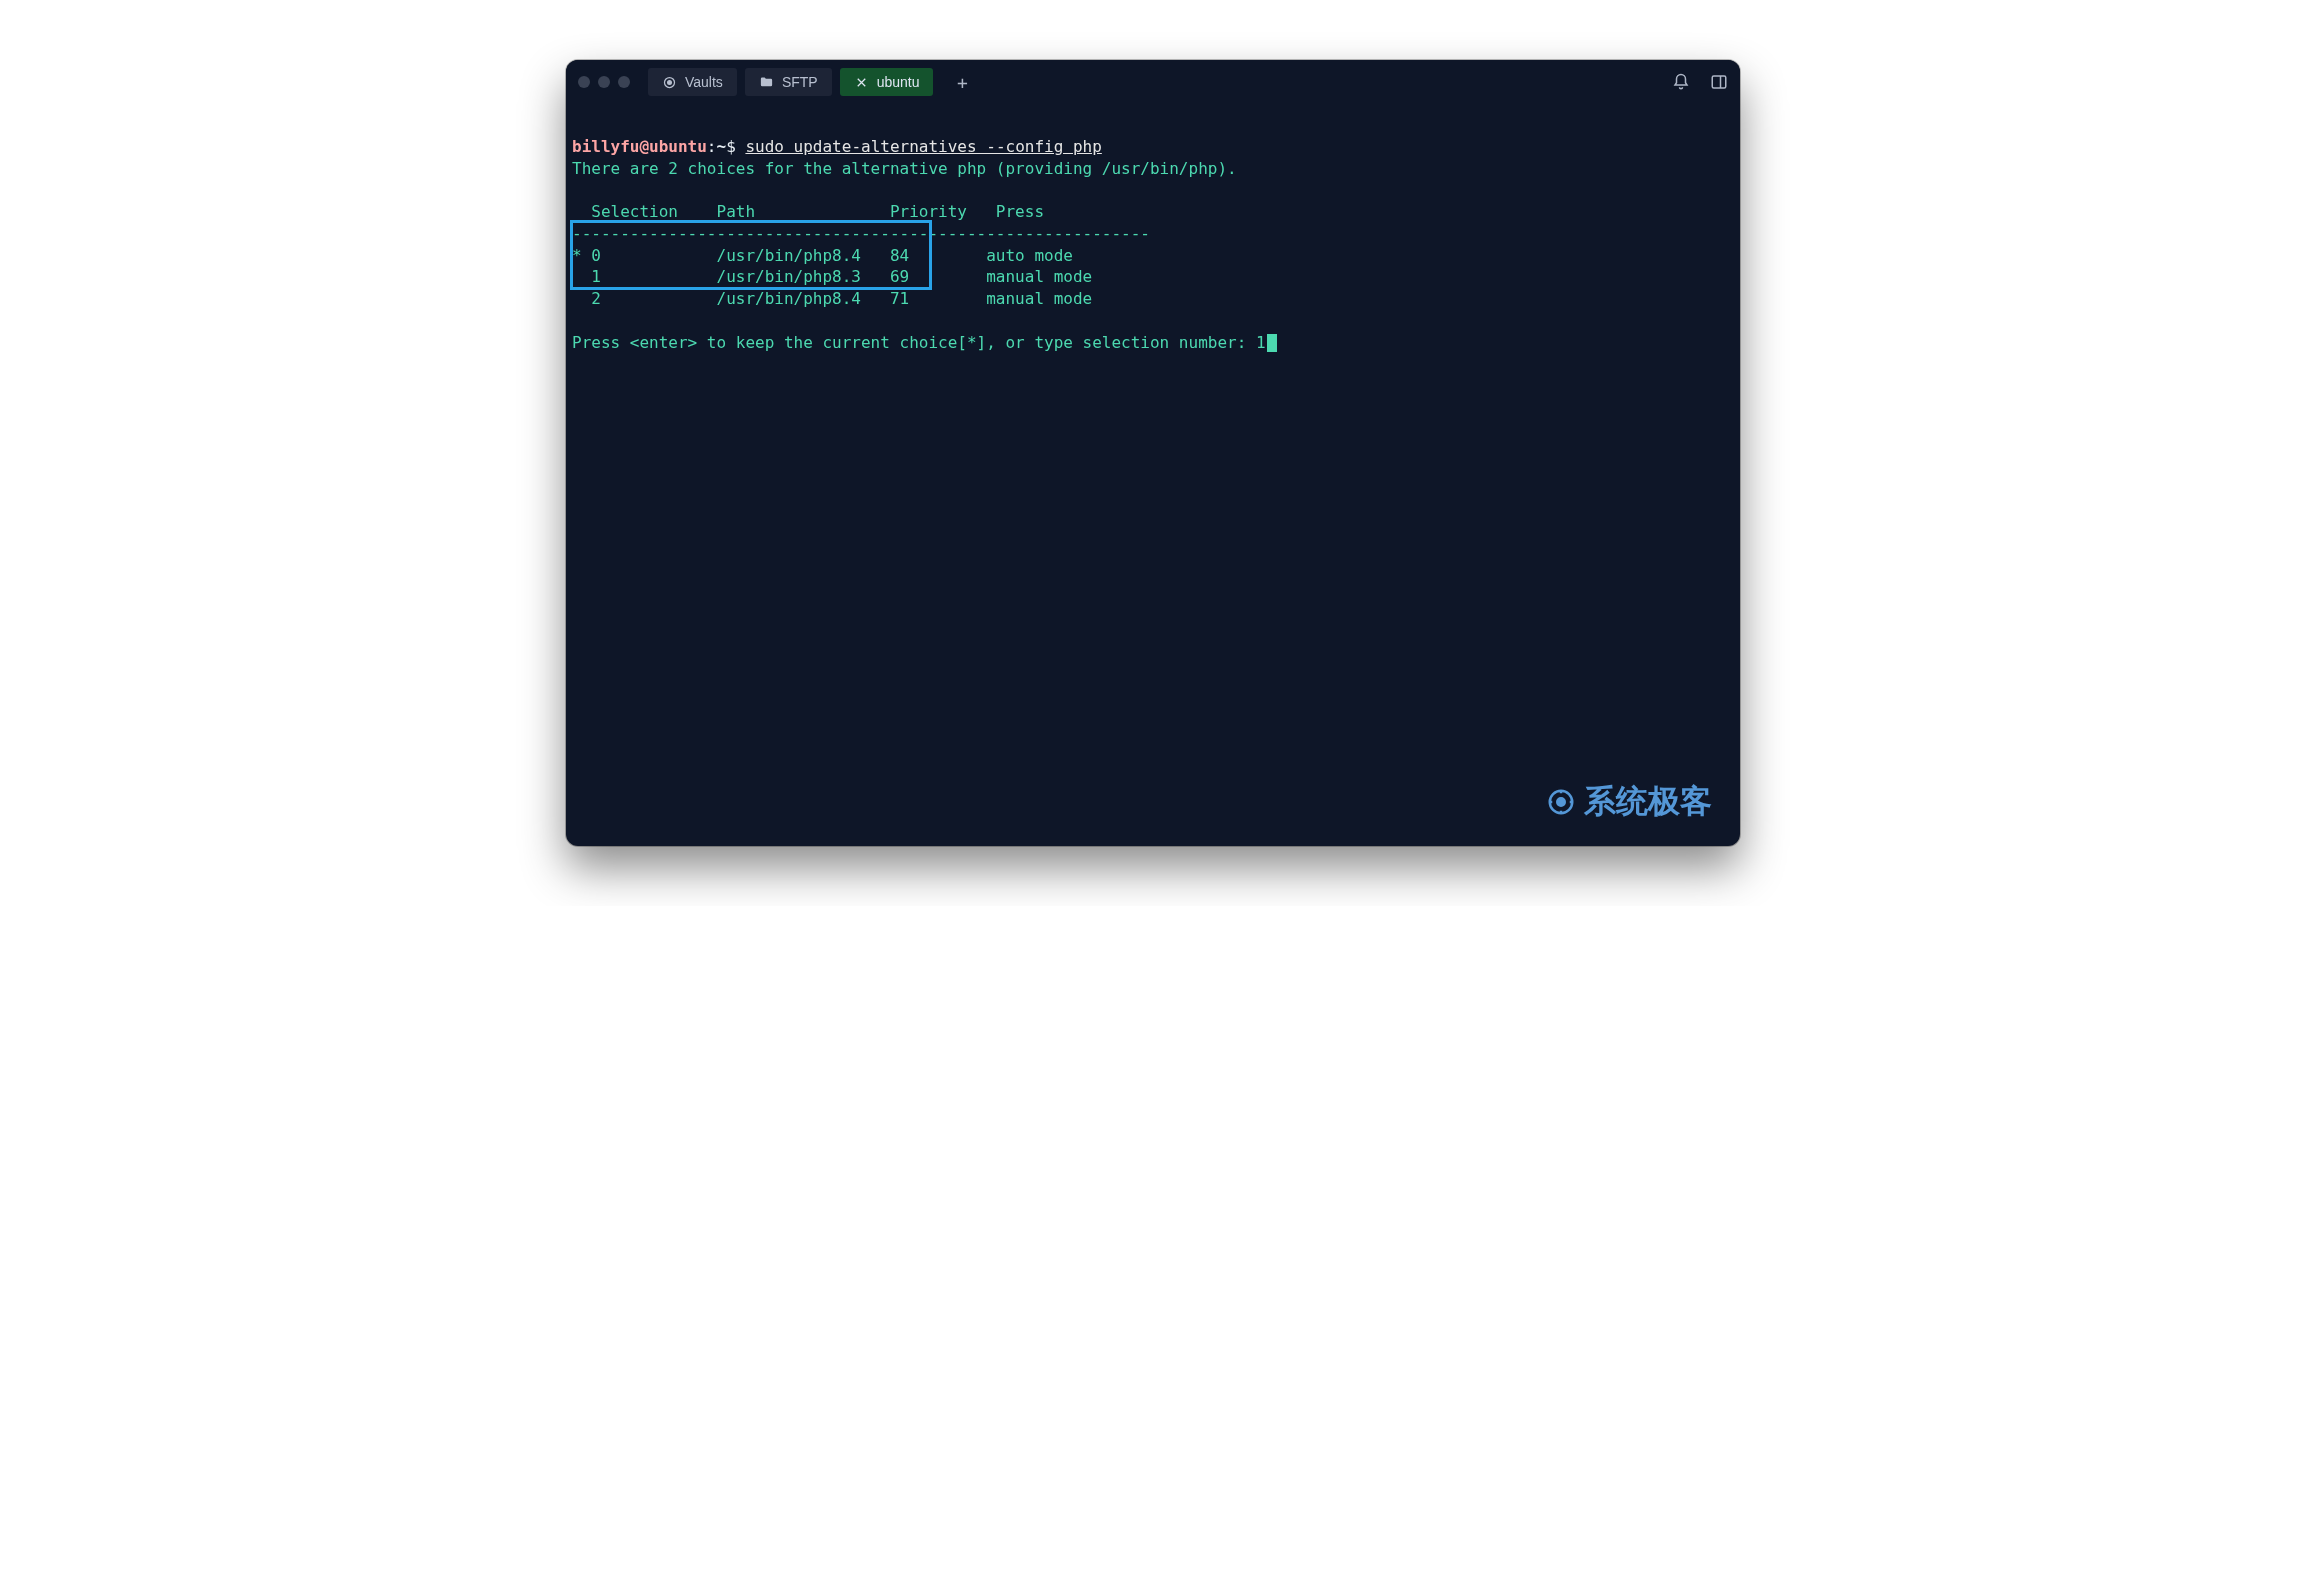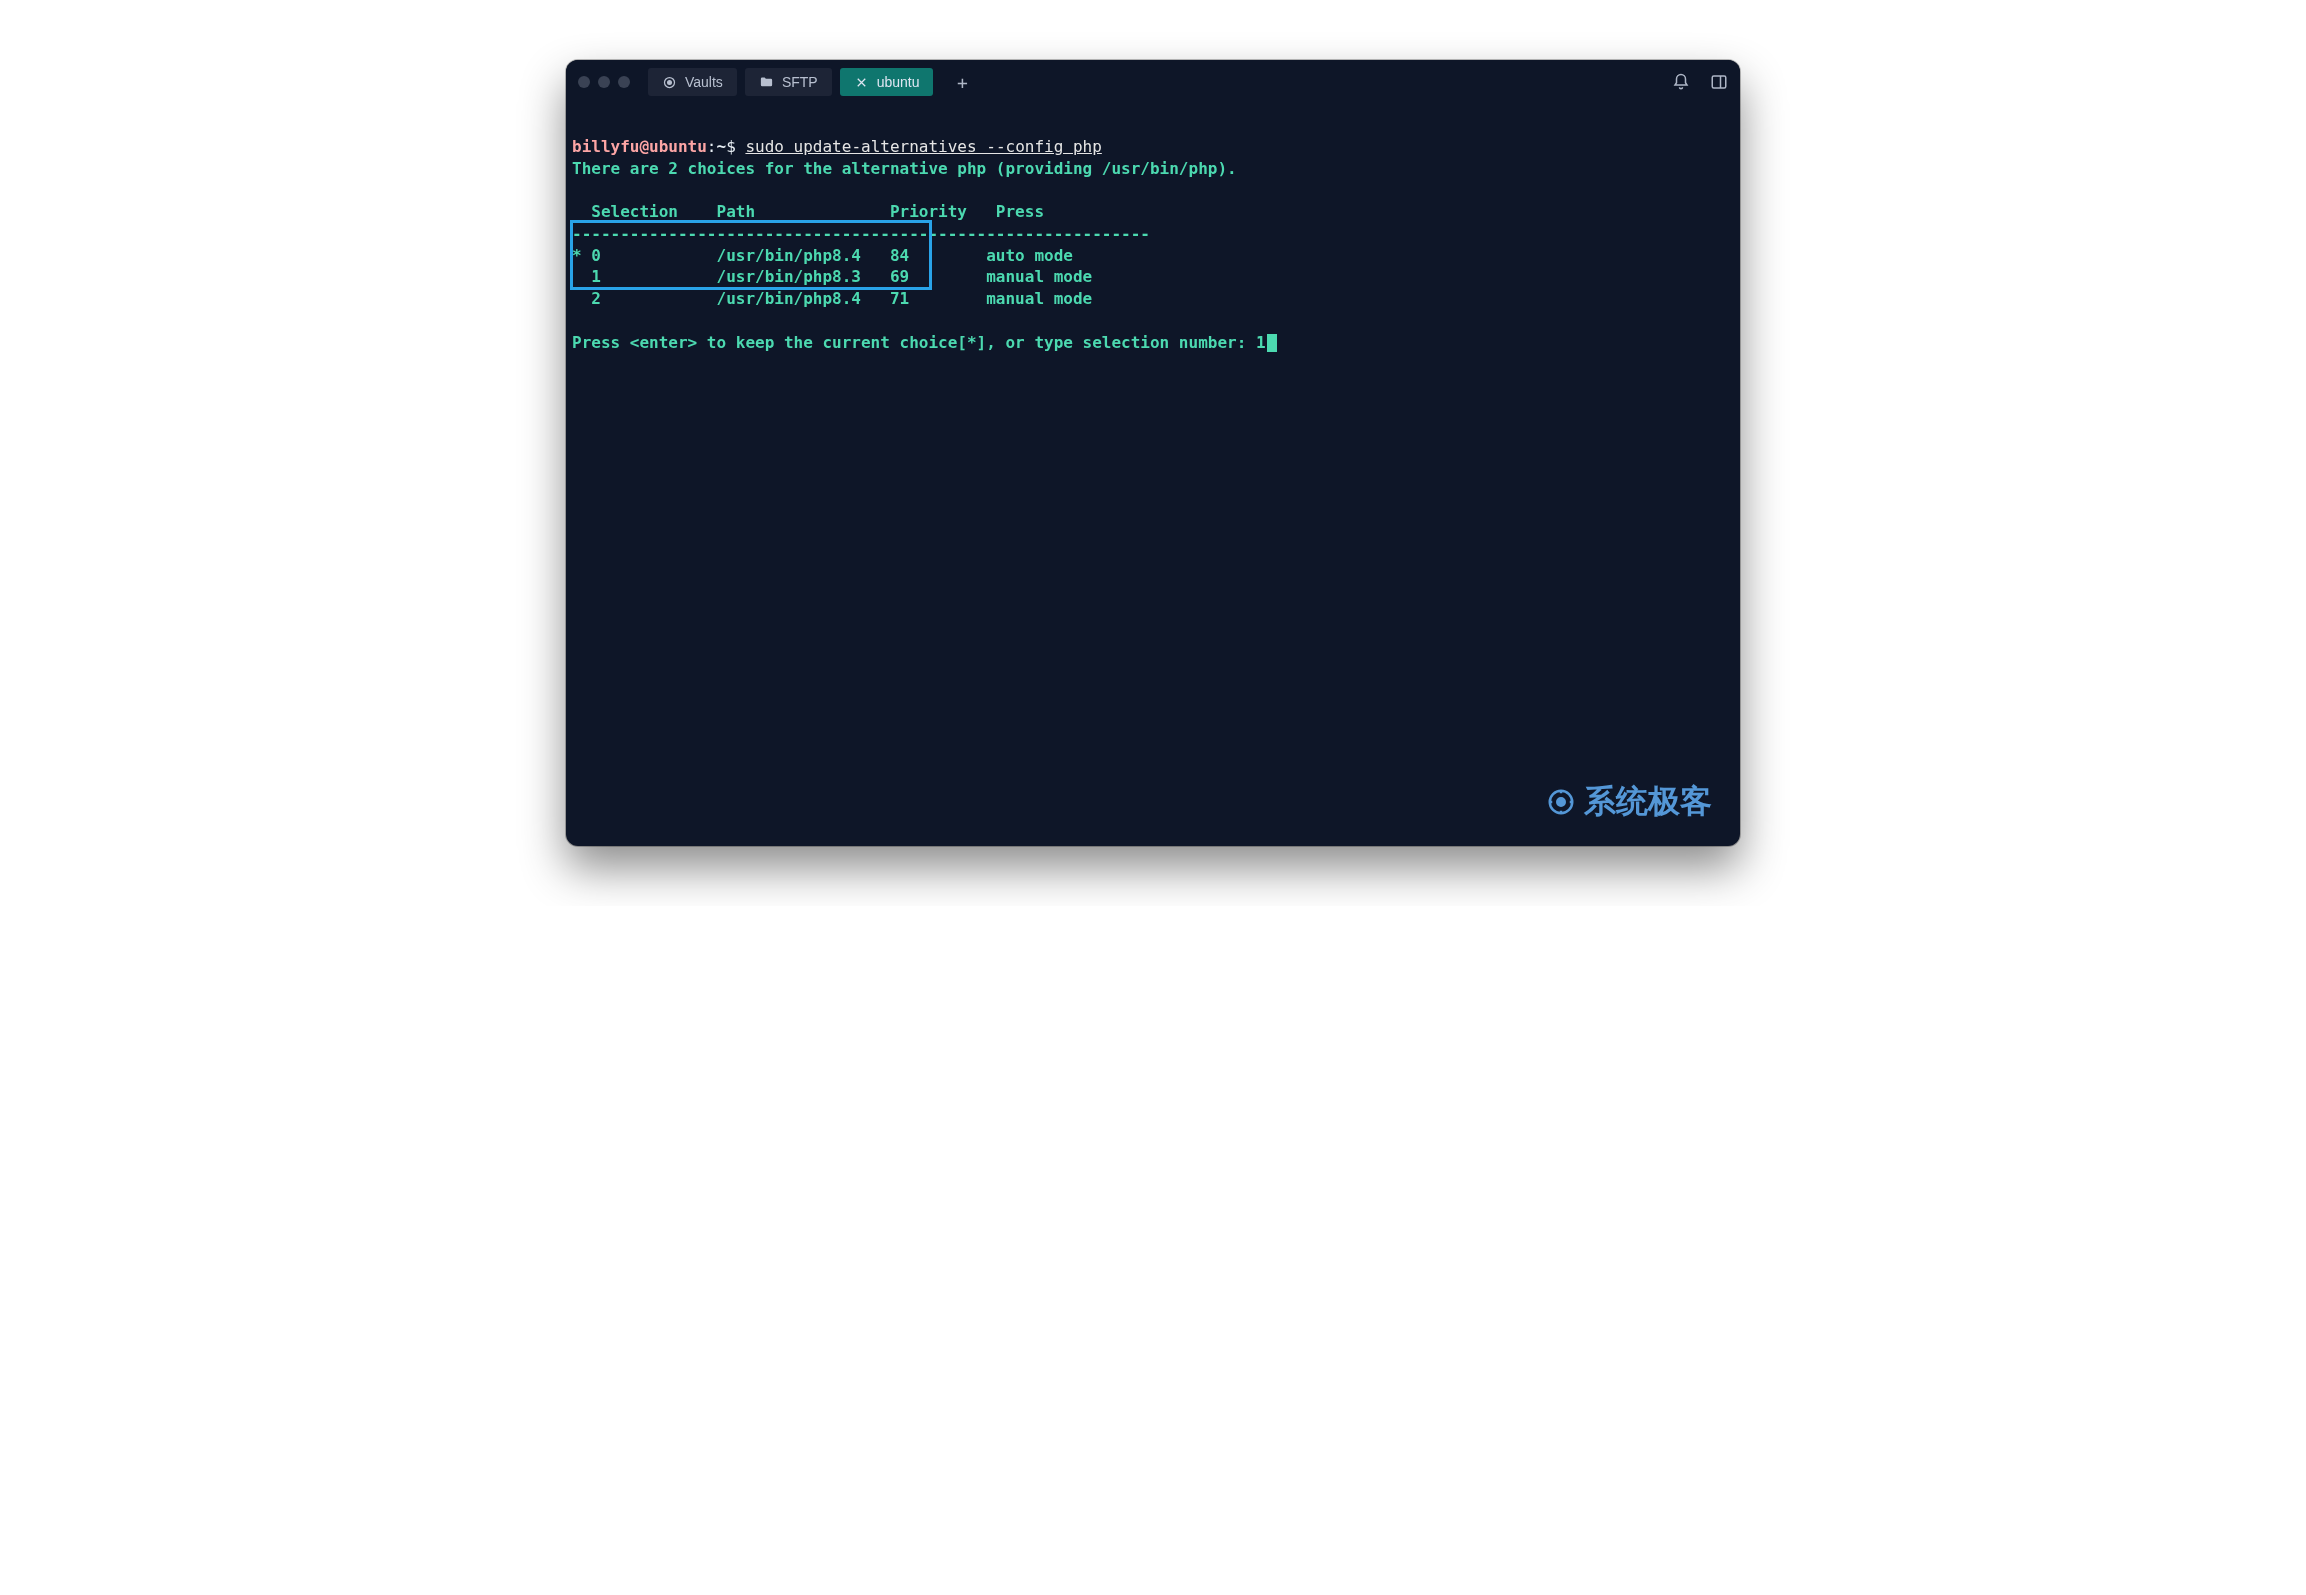--- a/index.html
+++ b/index.html
@@ -45,21 +45,21 @@
     align-items: center;
     gap: 8px;
     padding: 6px 14px;
     border-radius: 3px;
     color: #b8c0d0;
     font-family: -apple-system, BlinkMacSystemFont, "Segoe UI", sans-serif;
     font-size: 14px;
     cursor: pointer;
   }
   .tab.inactive { background: #1d2436; }
-  .tab.active   { background: #0f766e; color: #dfe6f2; justify-content: flex-end; }
+  .tab.active   { background: #14532d; color: #dfe6f2; justify-content: flex-end; }
   .tab .ico { width: 15px; height: 15px; display: inline-flex; align-items: center; justify-content: center; }
   .newtab {
     color: #aeb6c6;
     width: 30px; height: 30px;
     display: flex; align-items: center; justify-content: center;
     font-size: 18px;
     border-radius: 6px;
     cursor: pointer;
     margin-left: 6px;
   }
@@ -77,21 +77,21 @@
     line-height: 1.36;
     color: #4cd9b0;
     white-space: pre;
     position: relative;
   }
   .prompt-user { color: #fca5a5; font-weight: 700; }
   .prompt-colon { color: #e6edf3; }
   .prompt-path { color: #e6edf3; font-weight: 600; }
   .prompt-sym { color: #e6edf3; }
   .cmd { color: #e5e5e5; text-decoration: underline; }
-  .out { color: #4cd9b0; font-weight: bold; }
+  .out { color: #4cd9b0; }
   .hlbox {
     position: absolute;
     border: 3px solid #29a3e8;
     pointer-events: none;
   }
   .cursor {
     display: inline-block;
     width: 10px; height: 18px;
     background: #4cd9b0;
     vertical-align: text-bottom;

